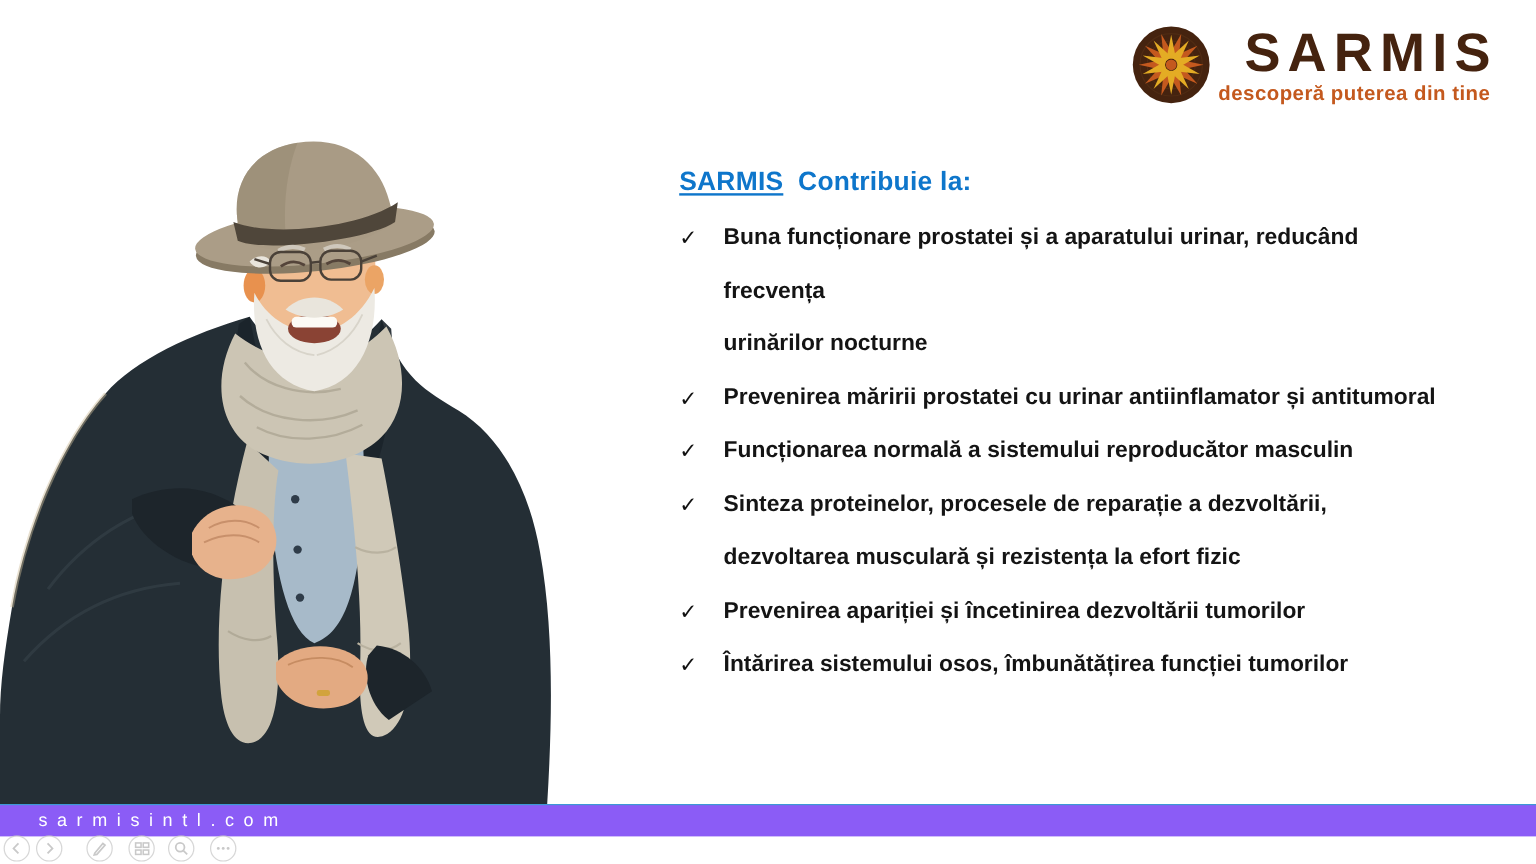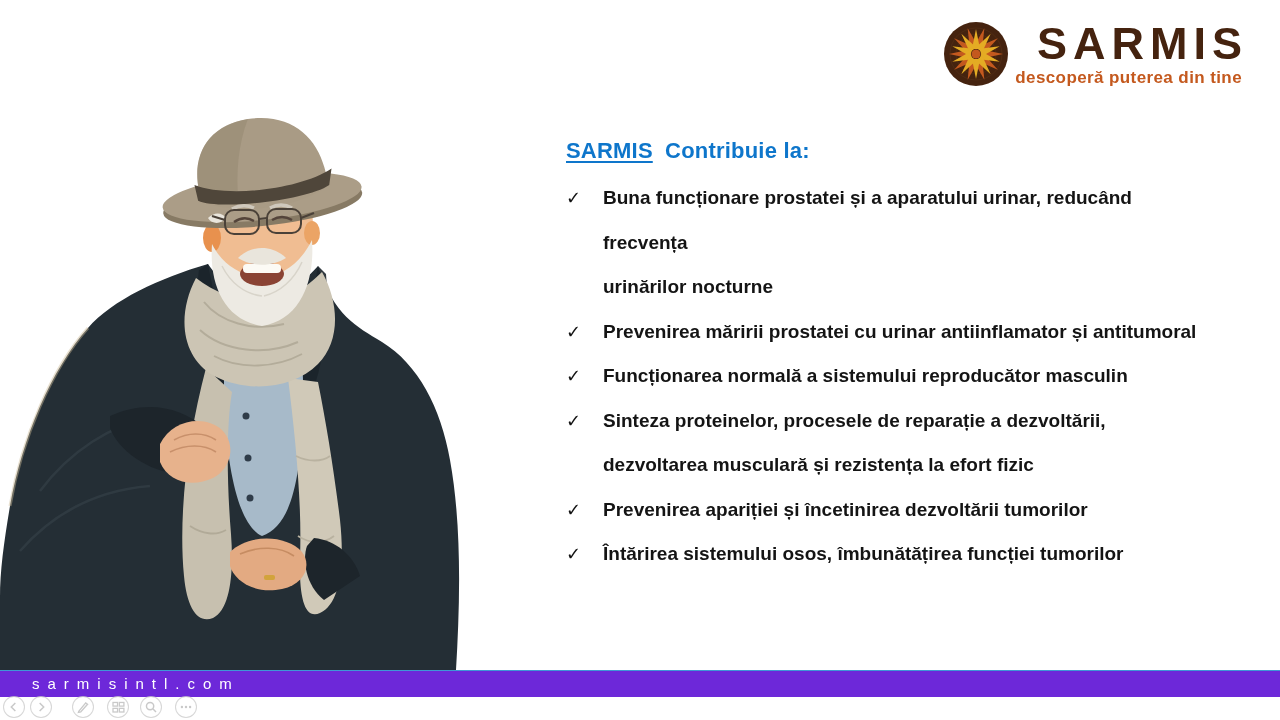--- a/index.html
+++ b/index.html
@@ -57,21 +57,21 @@
   .effects li {
     display: flex; align-items: flex-start;
     font-size: 19px; color: #141414; line-height: 44.5px;
   }
   .check { width: 37px; flex: none; font-size: 18px; color: #111; }
   .btext { white-space: pre-line; font-weight: bold; }
 
   
   .footer-bar {
     position: absolute; left: 0; top: 670px; width: 1280px; height: 27px;
-    background: #6d28d9; border-top: 1px solid #3e97d6; box-sizing: border-box;
+    background: #8b5cf6; border-top: 1px solid #3e97d6; box-sizing: border-box;
   }
   .footer-bar span {
     display: block; padding-left: 32px; line-height: 25px;
     color: #ffffff; font-size: 15px; letter-spacing: 8px;
   }
 
   
   .controls { position: absolute; left: 0; top: 695px; width: 220px; height: 25px; }
   .ctrl {
     position: absolute; top: 1px; width: 22px; height: 22px;

